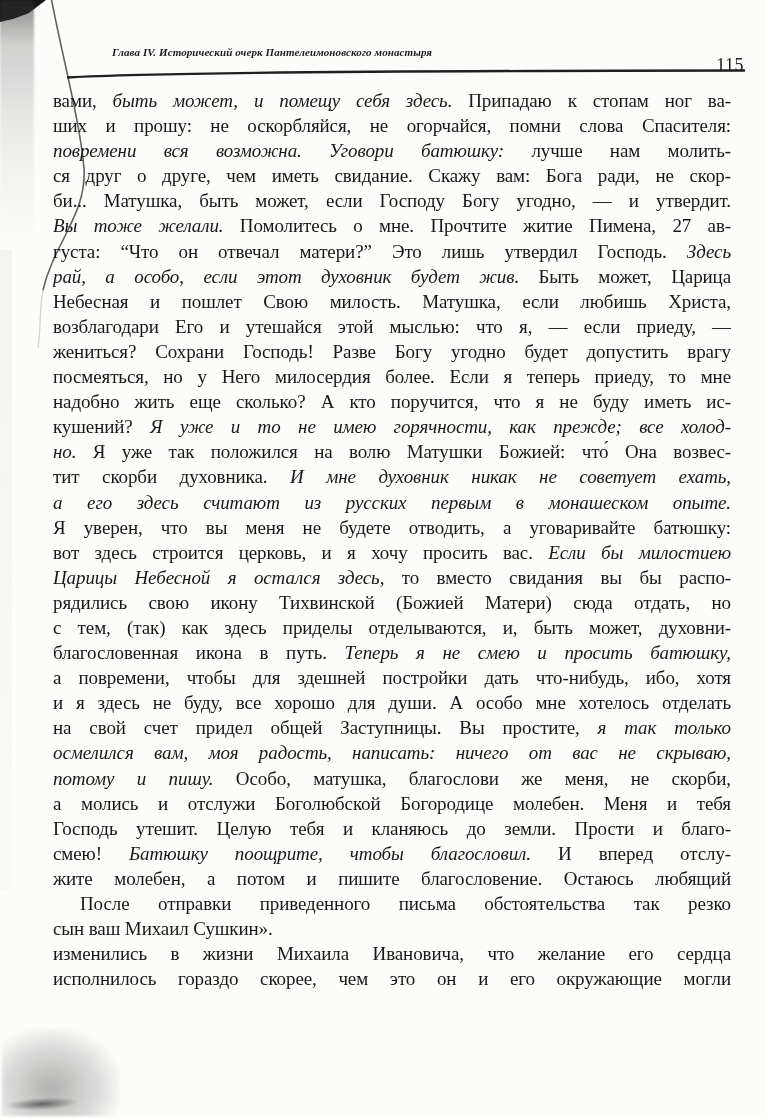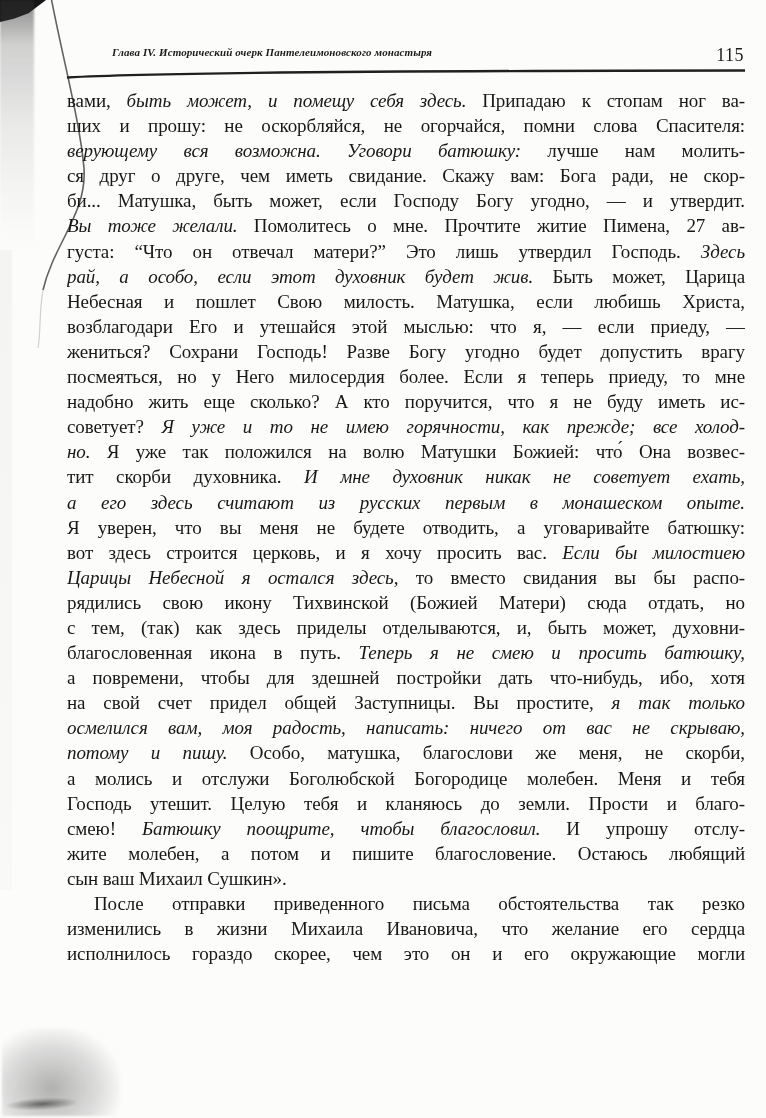--- a/index.html
+++ b/index.html
@@ -44,26 +44,26 @@
     filter:blur(0.5px);
   }
   svg.overlay{position:absolute;left:0;top:0;pointer-events:none;}
   
   .hdr-title{
     position:absolute;left:112px;top:46px;
     font-size:11px;font-style:italic;font-weight:bold;
     color:#1b1b1b;letter-spacing:0.1px;white-space:nowrap;
   }
   .hdr-num{
-    position:absolute;right:22px;top:45px;
+    position:absolute;right:22px;top:55px;
     font-size:18px;color:#1b1b1b;letter-spacing:0.5px;
   }
   
   .text-block{
-    position:absolute;left:67px;top:88px;width:678px;
+    position:absolute;left:53px;top:88px;width:678px;
     color:#181818;
   }
   .line{
     font-size:19px;line-height:25.1px;height:25.1px;
     white-space:nowrap;overflow:visible;
     letter-spacing:-0.1px;
   }
   .line.j{
     white-space:normal;
     text-align:justify;
@@ -91,46 +91,47 @@
 
   <path d="M67,77.5 C150,73 340,70.8 745,70.5" fill="none" stroke="#202020" stroke-width="2.3"></path>
 </svg>
 
 <div class="hdr-title">Глава IV. Исторический очерк Пантелеимоновского монастыря</div>
 <div class="hdr-num">115</div>
 
 <div class="text-block" style="color: rgb(24, 24, 24);">
     <div class="line j"><span class="ro">вами, </span><span class="it">быть может, и помещу себя здесь.</span><span class="ro"> Припадаю к стопам ног ва-</span></div>
     <div class="line j"><span class="ro">ших и прошу: не оскорбляйся, не огорчайся, помни слова Спасителя:</span></div>
-    <div class="line j"><span class="it">верующему вся возможна. Уговори батюшку:</span><span class="ro"> лучше нам молить-</span></div>
+    <div class="line j"><span class="it">повремени вся возможна. Уговори батюшку:</span><span class="ro"> лучше нам молить-</span></div>
     <div class="line j"><span class="ro">ся друг о друге, чем иметь свидание. Скажу вам: Бога ради, не скор-</span></div>
     <div class="line j"><span class="ro">би... Матушка, быть может, если Господу Богу угодно, — и утвердит.</span></div>
     <div class="line j"><span class="it">Вы тоже желали.</span><span class="ro"> Помолитесь о мне. Прочтите житие Пимена, 27 ав-</span></div>
     <div class="line j"><span class="ro">густа: “Что он отвечал матери?” Это лишь утвердил Господь. </span><span class="it">Здесь</span></div>
     <div class="line j"><span class="it">рай, а особо, если этот духовник будет жив.</span><span class="ro"> Быть может, Царица</span></div>
     <div class="line j"><span class="ro">Небесная и пошлет Свою милость. Матушка, если любишь Христа,</span></div>
     <div class="line j"><span class="ro">возблагодари Его и утешайся этой мыслью: что я, — если приеду, —</span></div>
     <div class="line j"><span class="ro">жениться? Сохрани Господь! Разве Богу угодно будет допустить врагу</span></div>
     <div class="line j"><span class="ro">посмеяться, но у Него милосердия более. Если я теперь приеду, то мне</span></div>
     <div class="line j"><span class="ro">надобно жить еще сколько? А кто поручится, что я не буду иметь ис-</span></div>
-    <div class="line j"><span class="ro">советует? </span><span class="it">Я уже и то не имею горячности, как прежде; все холод-</span></div>
+    <div class="line j"><span class="ro">кушений? </span><span class="it">Я уже и то не имею горячности, как прежде; все холод-</span></div>
     <div class="line j"><span class="it">но.</span><span class="ro"> Я уже так положился на волю Матушки Божией: что́ Она возвес-</span></div>
     <div class="line j"><span class="ro">тит скорби духовника. </span><span class="it">И мне духовник никак не советует ехать,</span></div>
     <div class="line j"><span class="it">а его здесь считают из русских первым в монашеском опыте.</span></div>
     <div class="line j"><span class="ro">Я уверен, что вы меня не будете отводить, а уговаривайте батюшку:</span></div>
     <div class="line j"><span class="ro">вот здесь строится церковь, и я хочу просить вас. </span><span class="it">Если бы милостиею</span></div>
     <div class="line j"><span class="it">Царицы Небесной я остался здесь</span><span class="ro">, то вместо свидания вы бы распо-</span></div>
     <div class="line j"><span class="ro">рядились свою икону Тихвинской (Божией Матери) сюда отдать, но</span></div>
     <div class="line j"><span class="ro">с тем, (так) как здесь приделы отделываются, и, быть может, духовни-</span></div>
     <div class="line j"><span class="ro">благословенная икона в путь. </span><span class="it">Теперь я не смею и просить батюшку,</span></div>
     <div class="line j"><span class="ro">а повремени, чтобы для здешней постройки дать что-нибудь, ибо, хотя</span></div>
+    <div class="line j"><span class="ro">и я здесь не буду, все хорошо для души. А особо мне хотелось отделать</span></div>
     <div class="line j"><span class="ro">на свой счет придел общей Заступницы. Вы простите, </span><span class="it">я так только</span></div>
     <div class="line j"><span class="it">осмелился вам, моя радость, написать: ничего от вас не скрываю,</span></div>
     <div class="line j"><span class="it">потому и пишу.</span><span class="ro"> Особо, матушка, благослови же меня, не скорби,</span></div>
     <div class="line j"><span class="ro">а молись и отслужи Боголюбской Богородице молебен. Меня и тебя</span></div>
     <div class="line j"><span class="ro">Господь утешит. Целую тебя и кланяюсь до земли. Прости и благо-</span></div>
-    <div class="line j"><span class="ro">смею! </span><span class="it">Батюшку поощрите, чтобы благословил.</span><span class="ro"> И упрошу отслу-</span></div>
+    <div class="line j"><span class="ro">смею! </span><span class="it">Батюшку поощрите, чтобы благословил.</span><span class="ro"> И вперед отслу-</span></div>
     <div class="line j"><span class="ro">жите молебен, а потом и пишите благословение. Остаюсь любящий</span></div>
+    <div class="line j ind"><span class="ro">После отправки приведенного письма обстоятельства так резко</span></div>
     <div class="line"><span class="ro">сын ваш Михаил Сушкин».</span></div>
-    <div class="line j ind"><span class="ro">После отправки приведенного письма обстоятельства так резко</span></div>
     <div class="line j"><span class="ro">изменились в жизни Михаила Ивановича, что желание его сердца</span></div>
     <div class="line j"><span class="ro">исполнилось гораздо скорее, чем это он и его окружающие могли</span></div>
   </div>
 
 </body></html>

